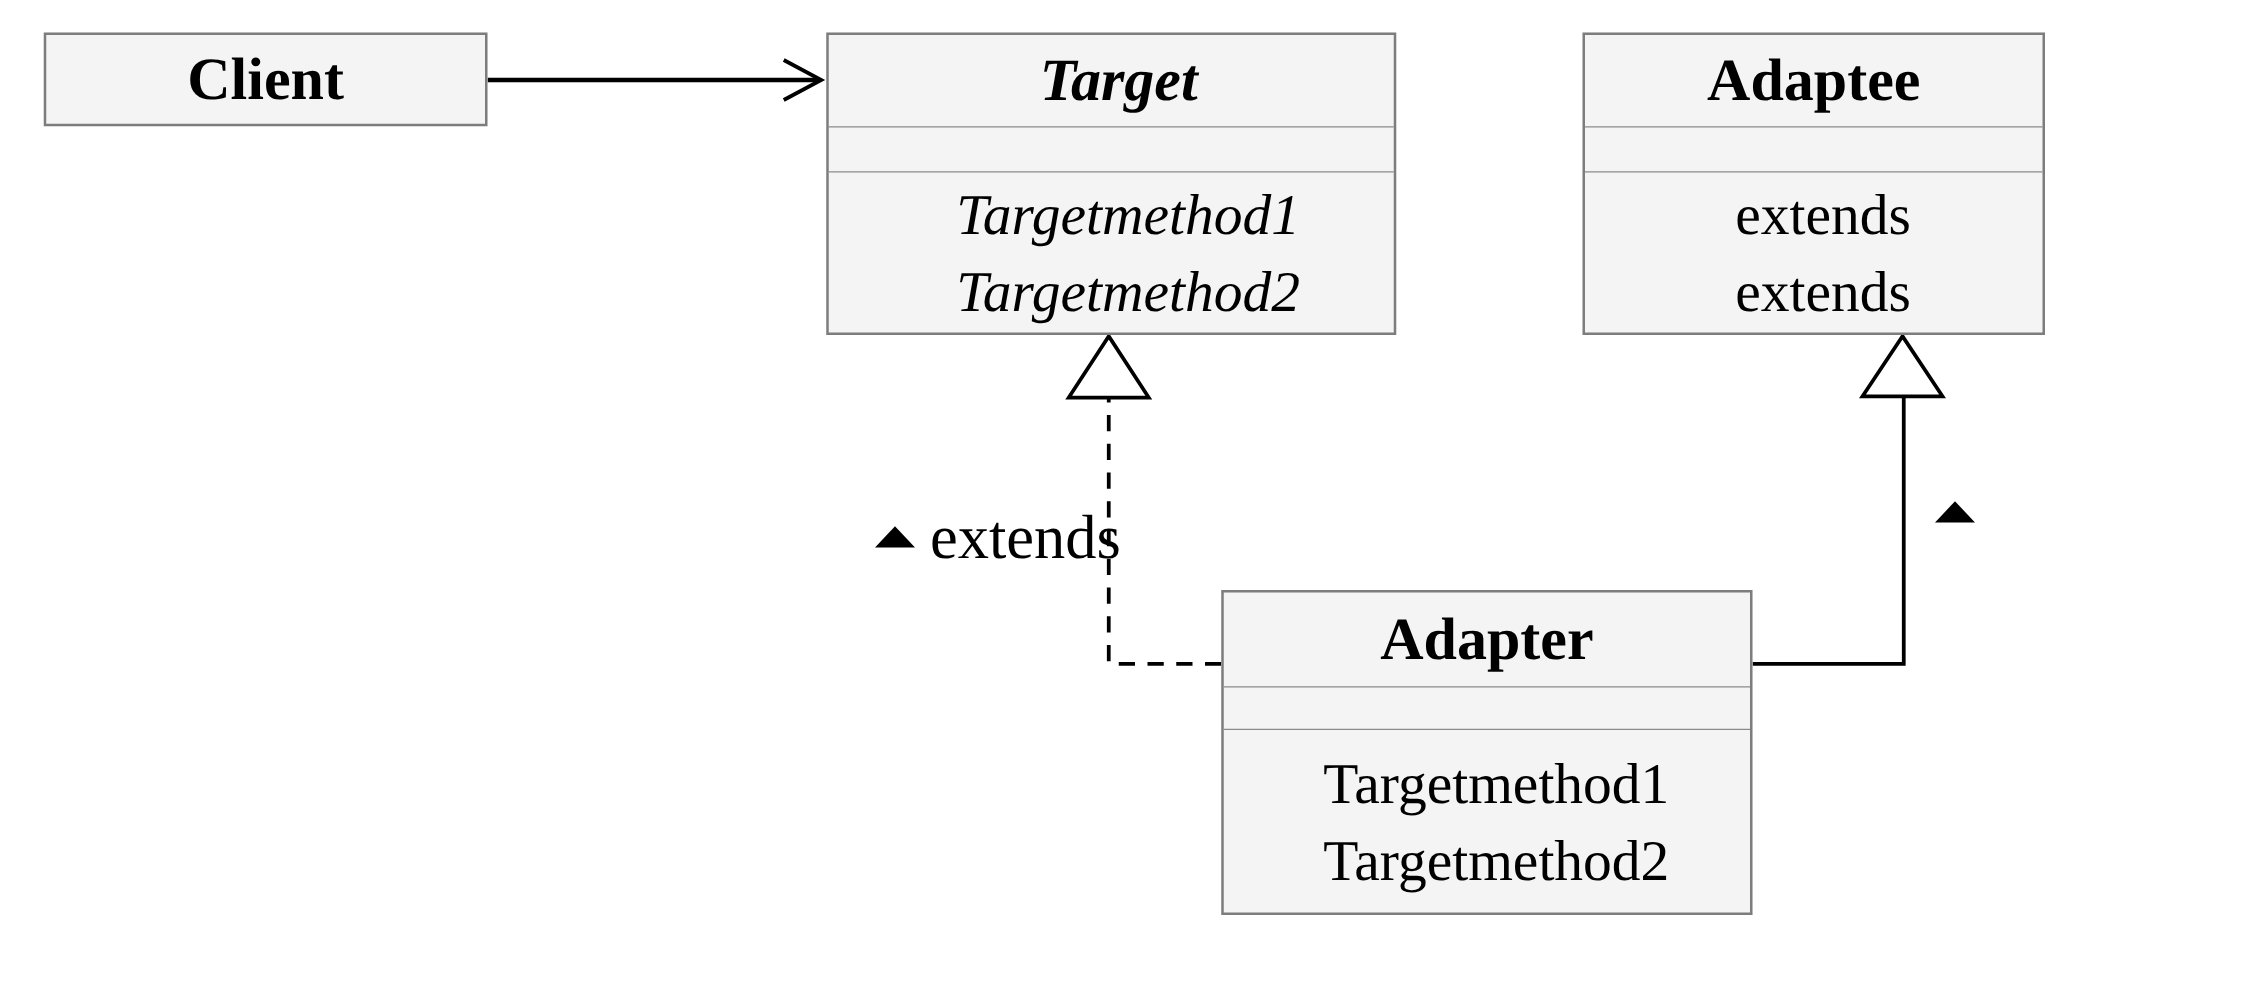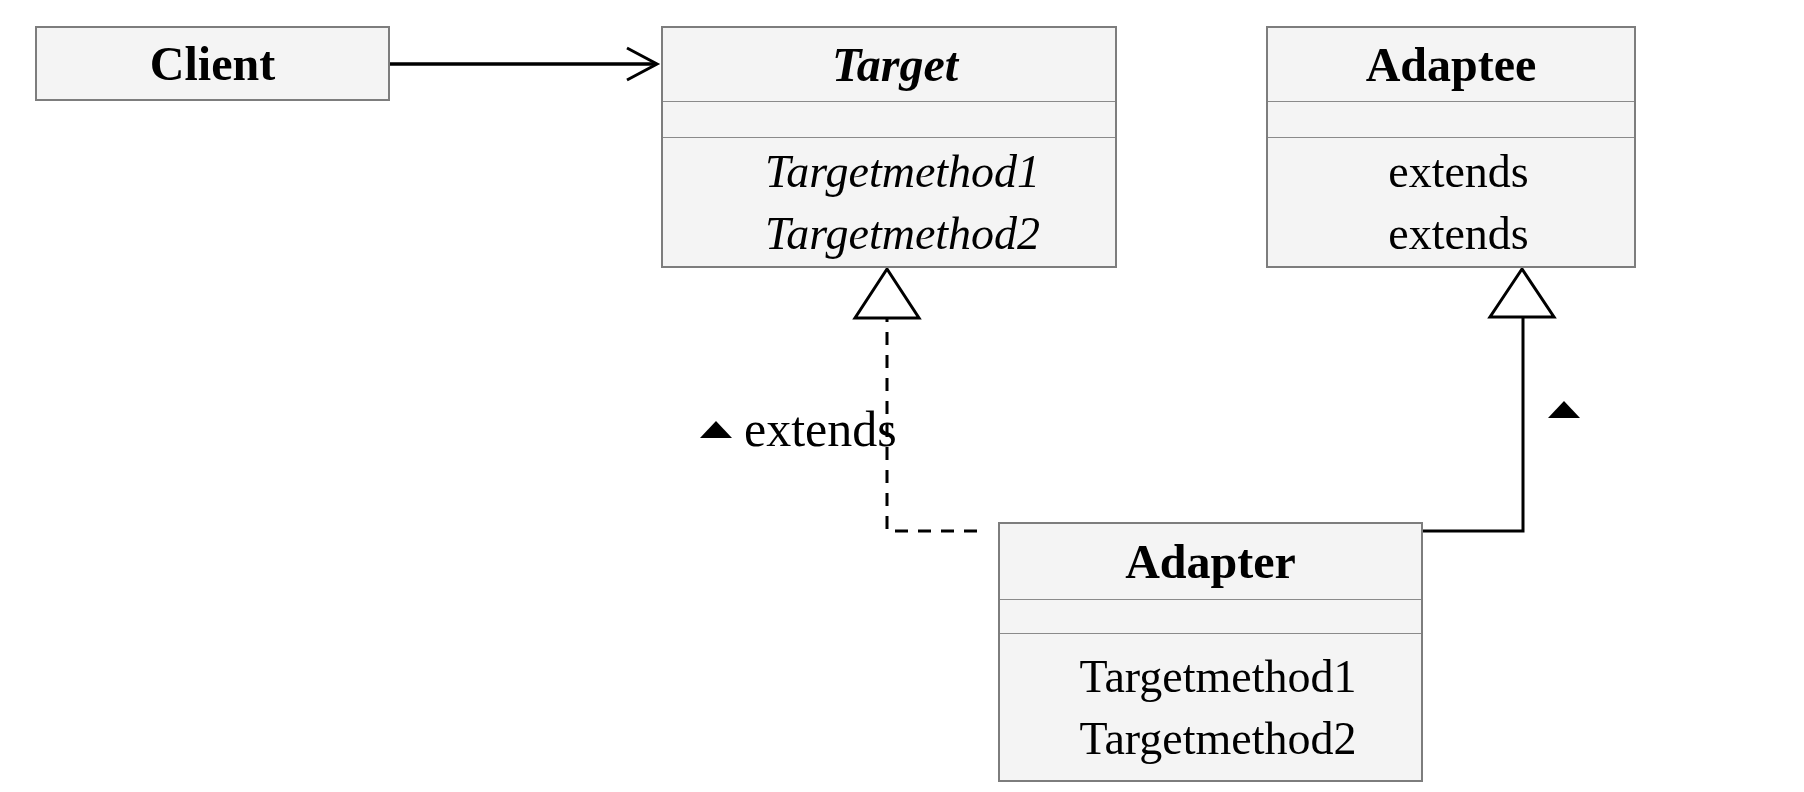--- a/index.html
+++ b/index.html
@@ -31,21 +31,21 @@
 
   
   #client-box  { left:35px;  top:26px;  width:355px; height:75px; }
   #client-box .title { flex:1; }
   #target-box  { left:661px; top:26px;  width:456px; height:242px; }
   #target-box .title  { height:73px; }
   #target-box .spacer { height:37px; }
   #adaptee-box { left:1266px; top:26px; width:370px; height:242px; }
   #adaptee-box .title  { height:73px; }
   #adaptee-box .spacer { height:37px; }
-  #adapter-box { left:977px; top:522px; width:425px; height:260px;margin-left:21px; }
+  #adapter-box { left:977px; top:472px; width:425px; height:260px; }
   #adapter-box .title  { height:75px; }
   #adapter-box .spacer { height:35px; }
 
   
   .uses-label {
     position:absolute; left:437px; top:107px;
     display:flex; align-items:center; gap:20px;
     font-size:50px; line-height:1.15;
   }
   .rel-label {

